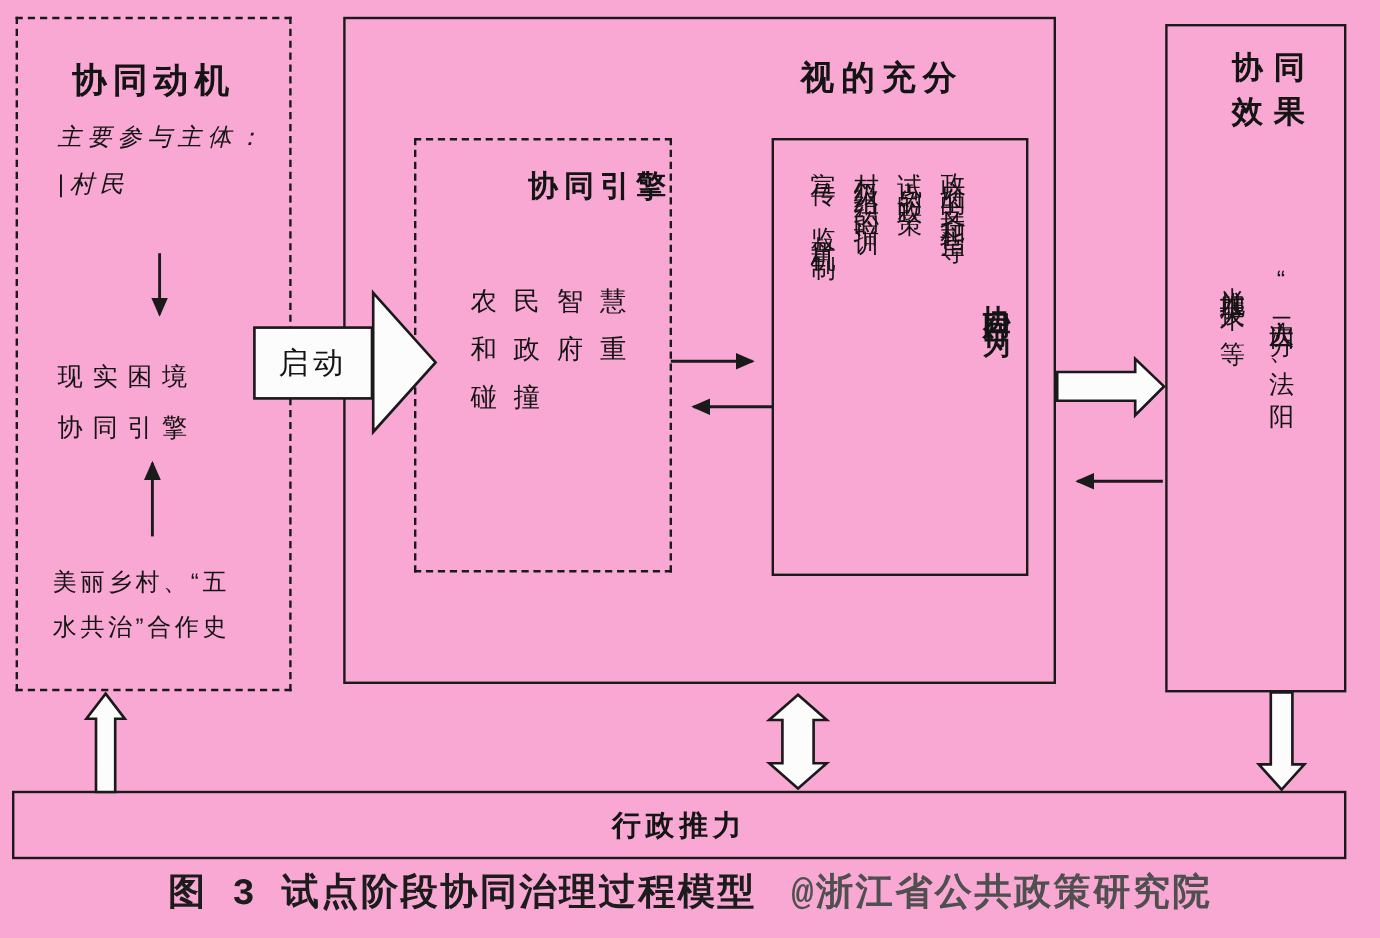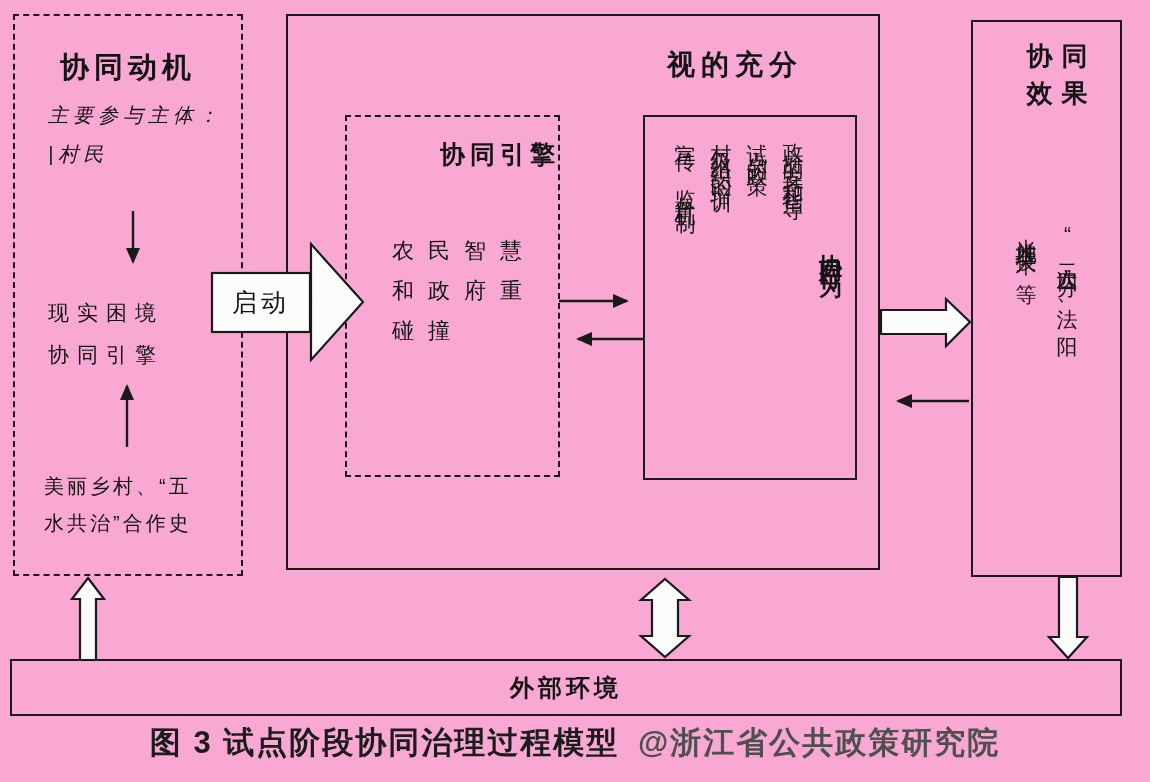--- a/index.html
+++ b/index.html
@@ -16,21 +16,21 @@
   .dashed { border-style: dashed; }
   .abs { position: absolute; }
   .svg-overlay { position: absolute; left: 0; top: 0; width: 1150px; height: 782px; pointer-events: none; }
 
   
   .mot-title { left: 13px; top: 48px; width: 230px; text-align: center;
                font-size: 29px; font-weight: 700; letter-spacing: 5px; }
   .mot-participants { left: 48px; top: 96px; font-size: 20px; letter-spacing: 5px;
                       line-height: 39px; white-space: nowrap; font-style: italic; }
   .mot-middle { left: 48px; top: 294px; font-size: 21px; letter-spacing: 8px;
-                line-height: 42px; white-space: nowrap; font-family: Liberation Mono, monospace; }
+                line-height: 42px; white-space: nowrap; }
   .mot-history { left: 44px; top: 468px; font-size: 20px; letter-spacing: 3px;
                  line-height: 37px; white-space: nowrap; }
 
   
   .start-label { left: 212px; top: 273px; width: 98px; height: 59px;
                  display: flex; align-items: center; justify-content: center;
                  font-size: 25px; letter-spacing: 4px; }
 
   
   .proc-title { left: 620px; top: 46px; width: 230px; text-align: center;
@@ -58,21 +58,21 @@
                  justify-content: center; gap: 15px; }
   .effect-cols .vcol { font-size: 21px; letter-spacing: 4px; line-height: 26px; }
 
   
   .env-label { left: 10px; top: 659px; width: 1112px; height: 57px;
                display: flex; align-items: center; justify-content: center;
                font-size: 24px; font-weight: 700; letter-spacing: 4px; }
 
   
   .caption-row { left: 0; top: 722px; width: 1150px; text-align: center;
-                 white-space: nowrap; font-family: Liberation Sans, sans-serif;
+                 white-space: nowrap; font-family: Liberation Mono, monospace;
                  font-weight: 700; font-size: 31px; letter-spacing: 2px; }
   .caption-text { color: #1c1c1c; }
   .watermark { color: #4f4f4f; margin-left: 8px; }
 </style>
 </head>
 <body>
 
 <div class="canvas">
 
   <div class="box dashed" style="left:13px; top:14px; width:230px; height:562px;"></div>
@@ -147,20 +147,20 @@
 
   <div class="abs effect-title">
     <div>协同</div>
     <div>效果</div>
   </div>
   <div class="abs effect-cols">
     <div class="vcol">“二次四分”法、阳</div>
     <div class="vcol">光堆肥技术　等</div>
   </div>
 
-  <div class="abs env-label">外部环境</div>
+  <div class="abs env-label">行政推力</div>
 
   <div class="abs caption-row">
     <span class="caption-text">图 3 试点阶段协同治理过程模型</span>
     <span class="watermark">@浙江省公共政策研究院</span>
   </div>
 
 </div>
 
 </body></html>

